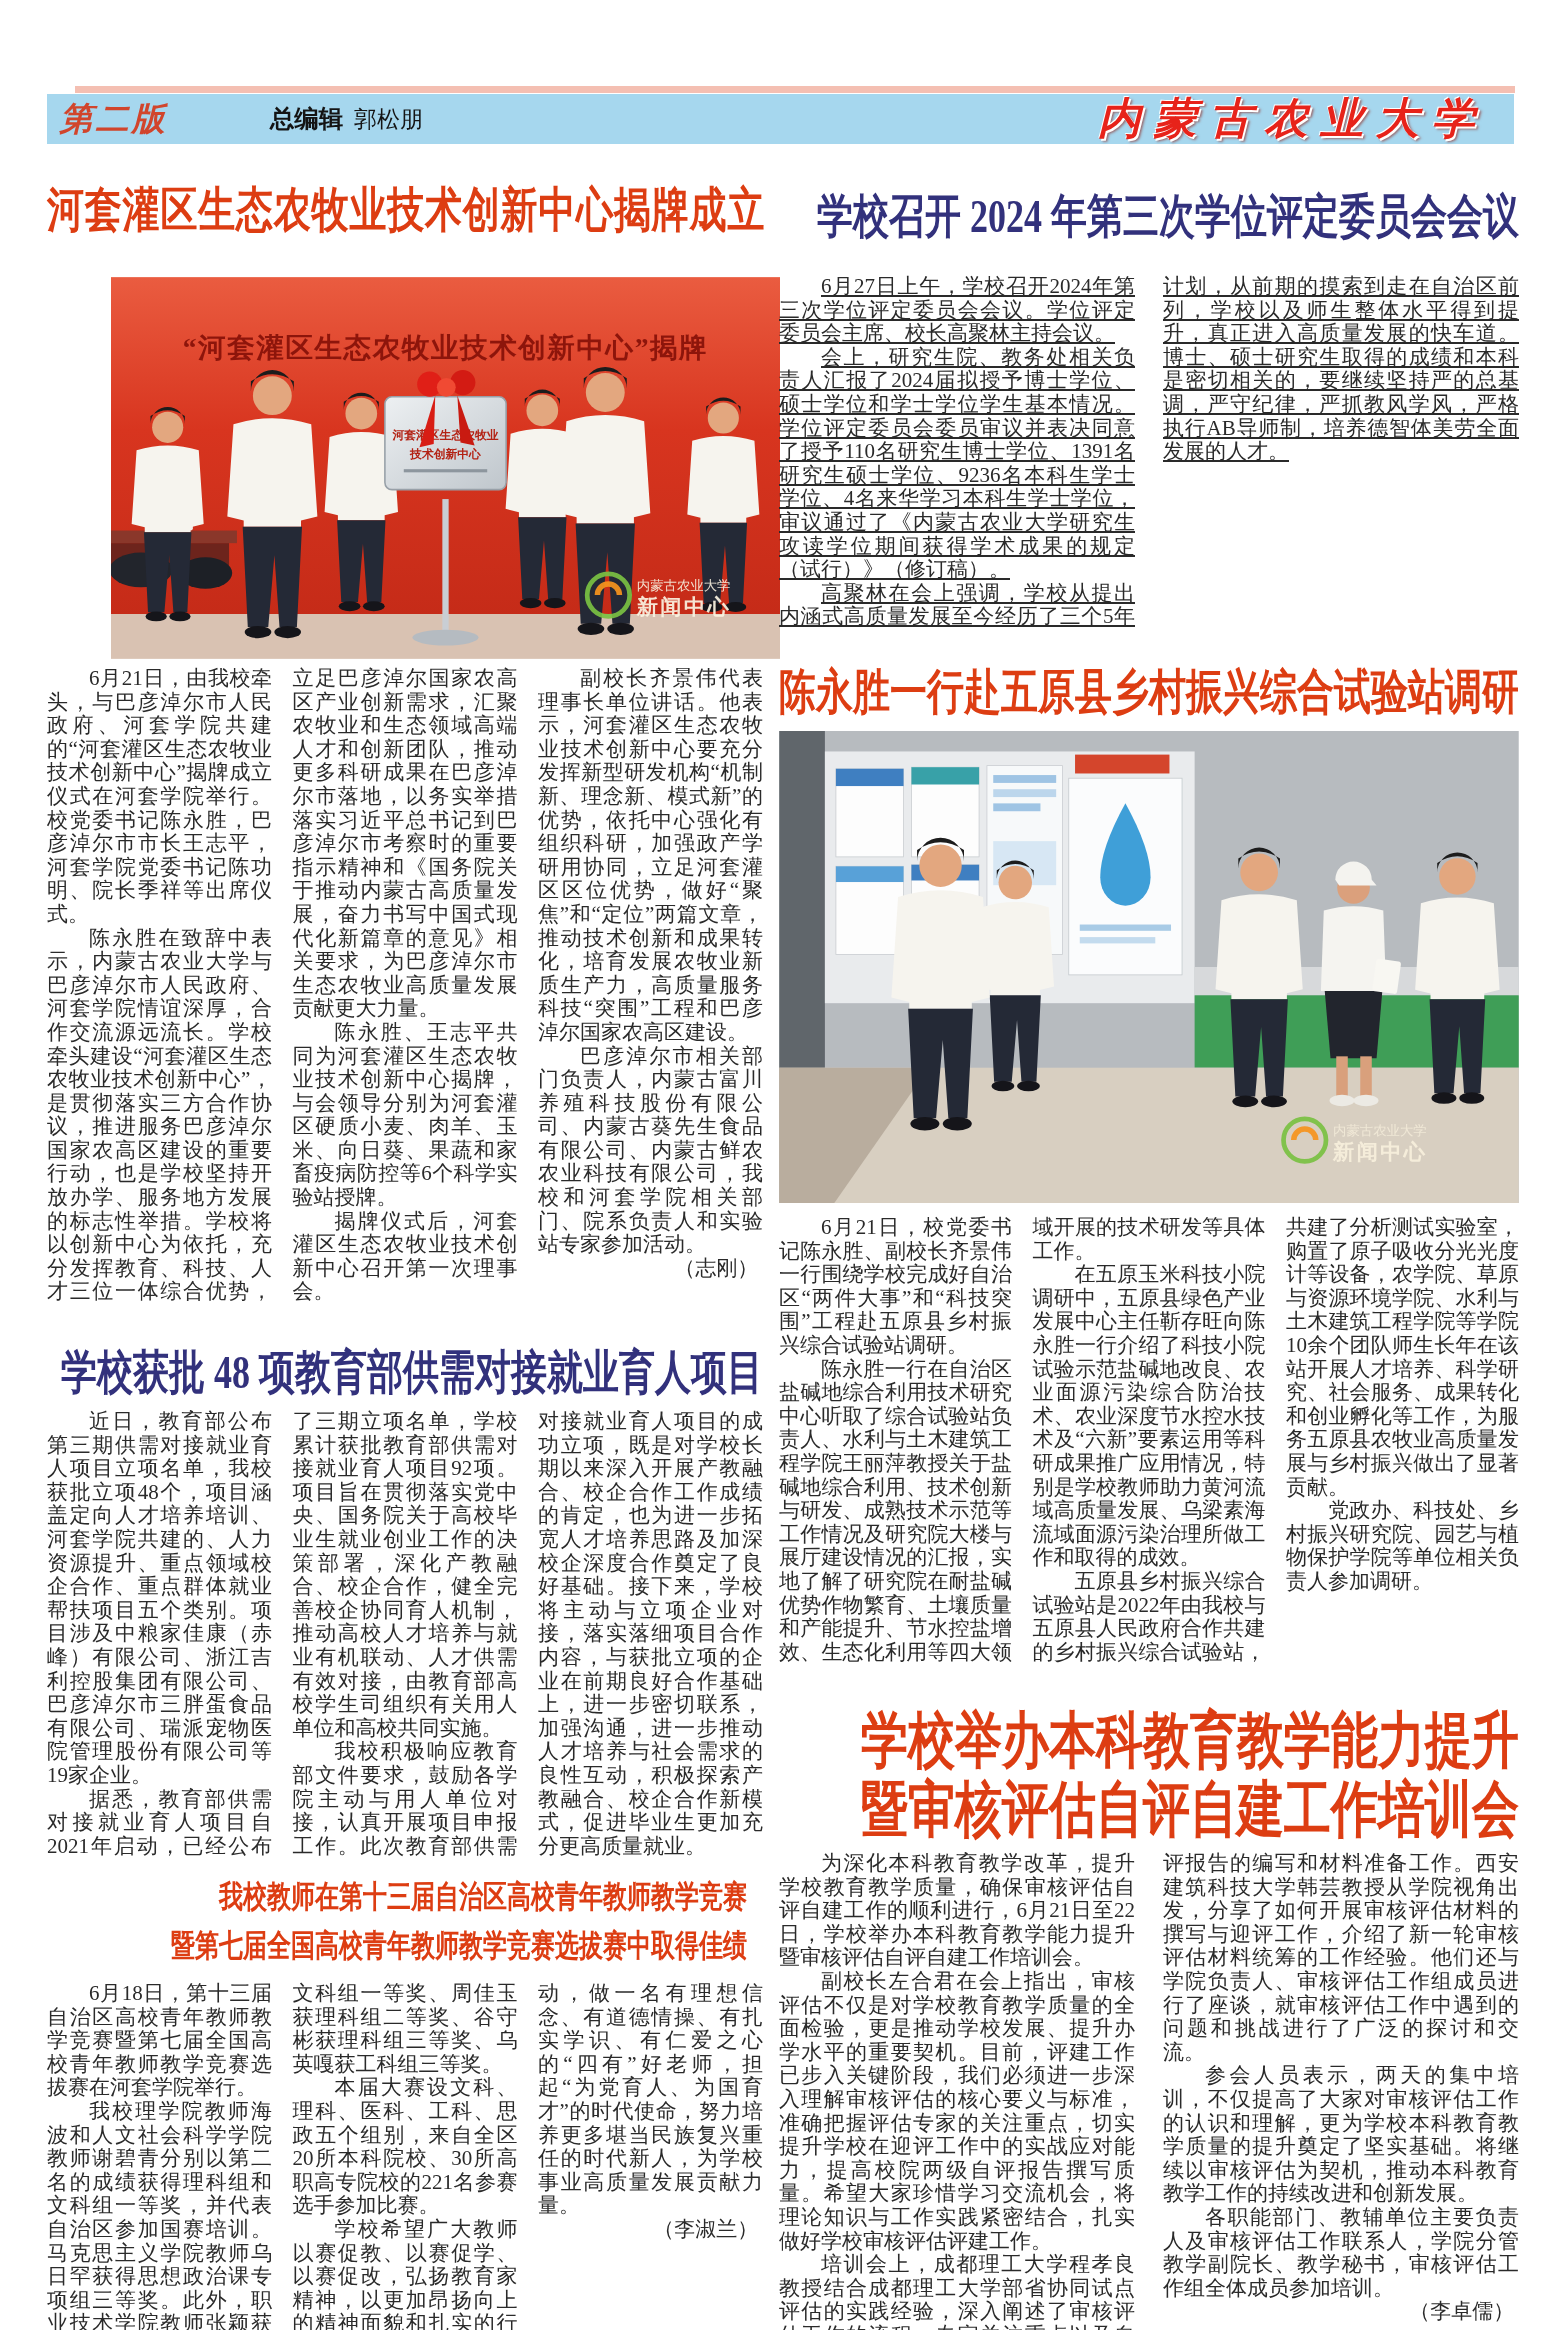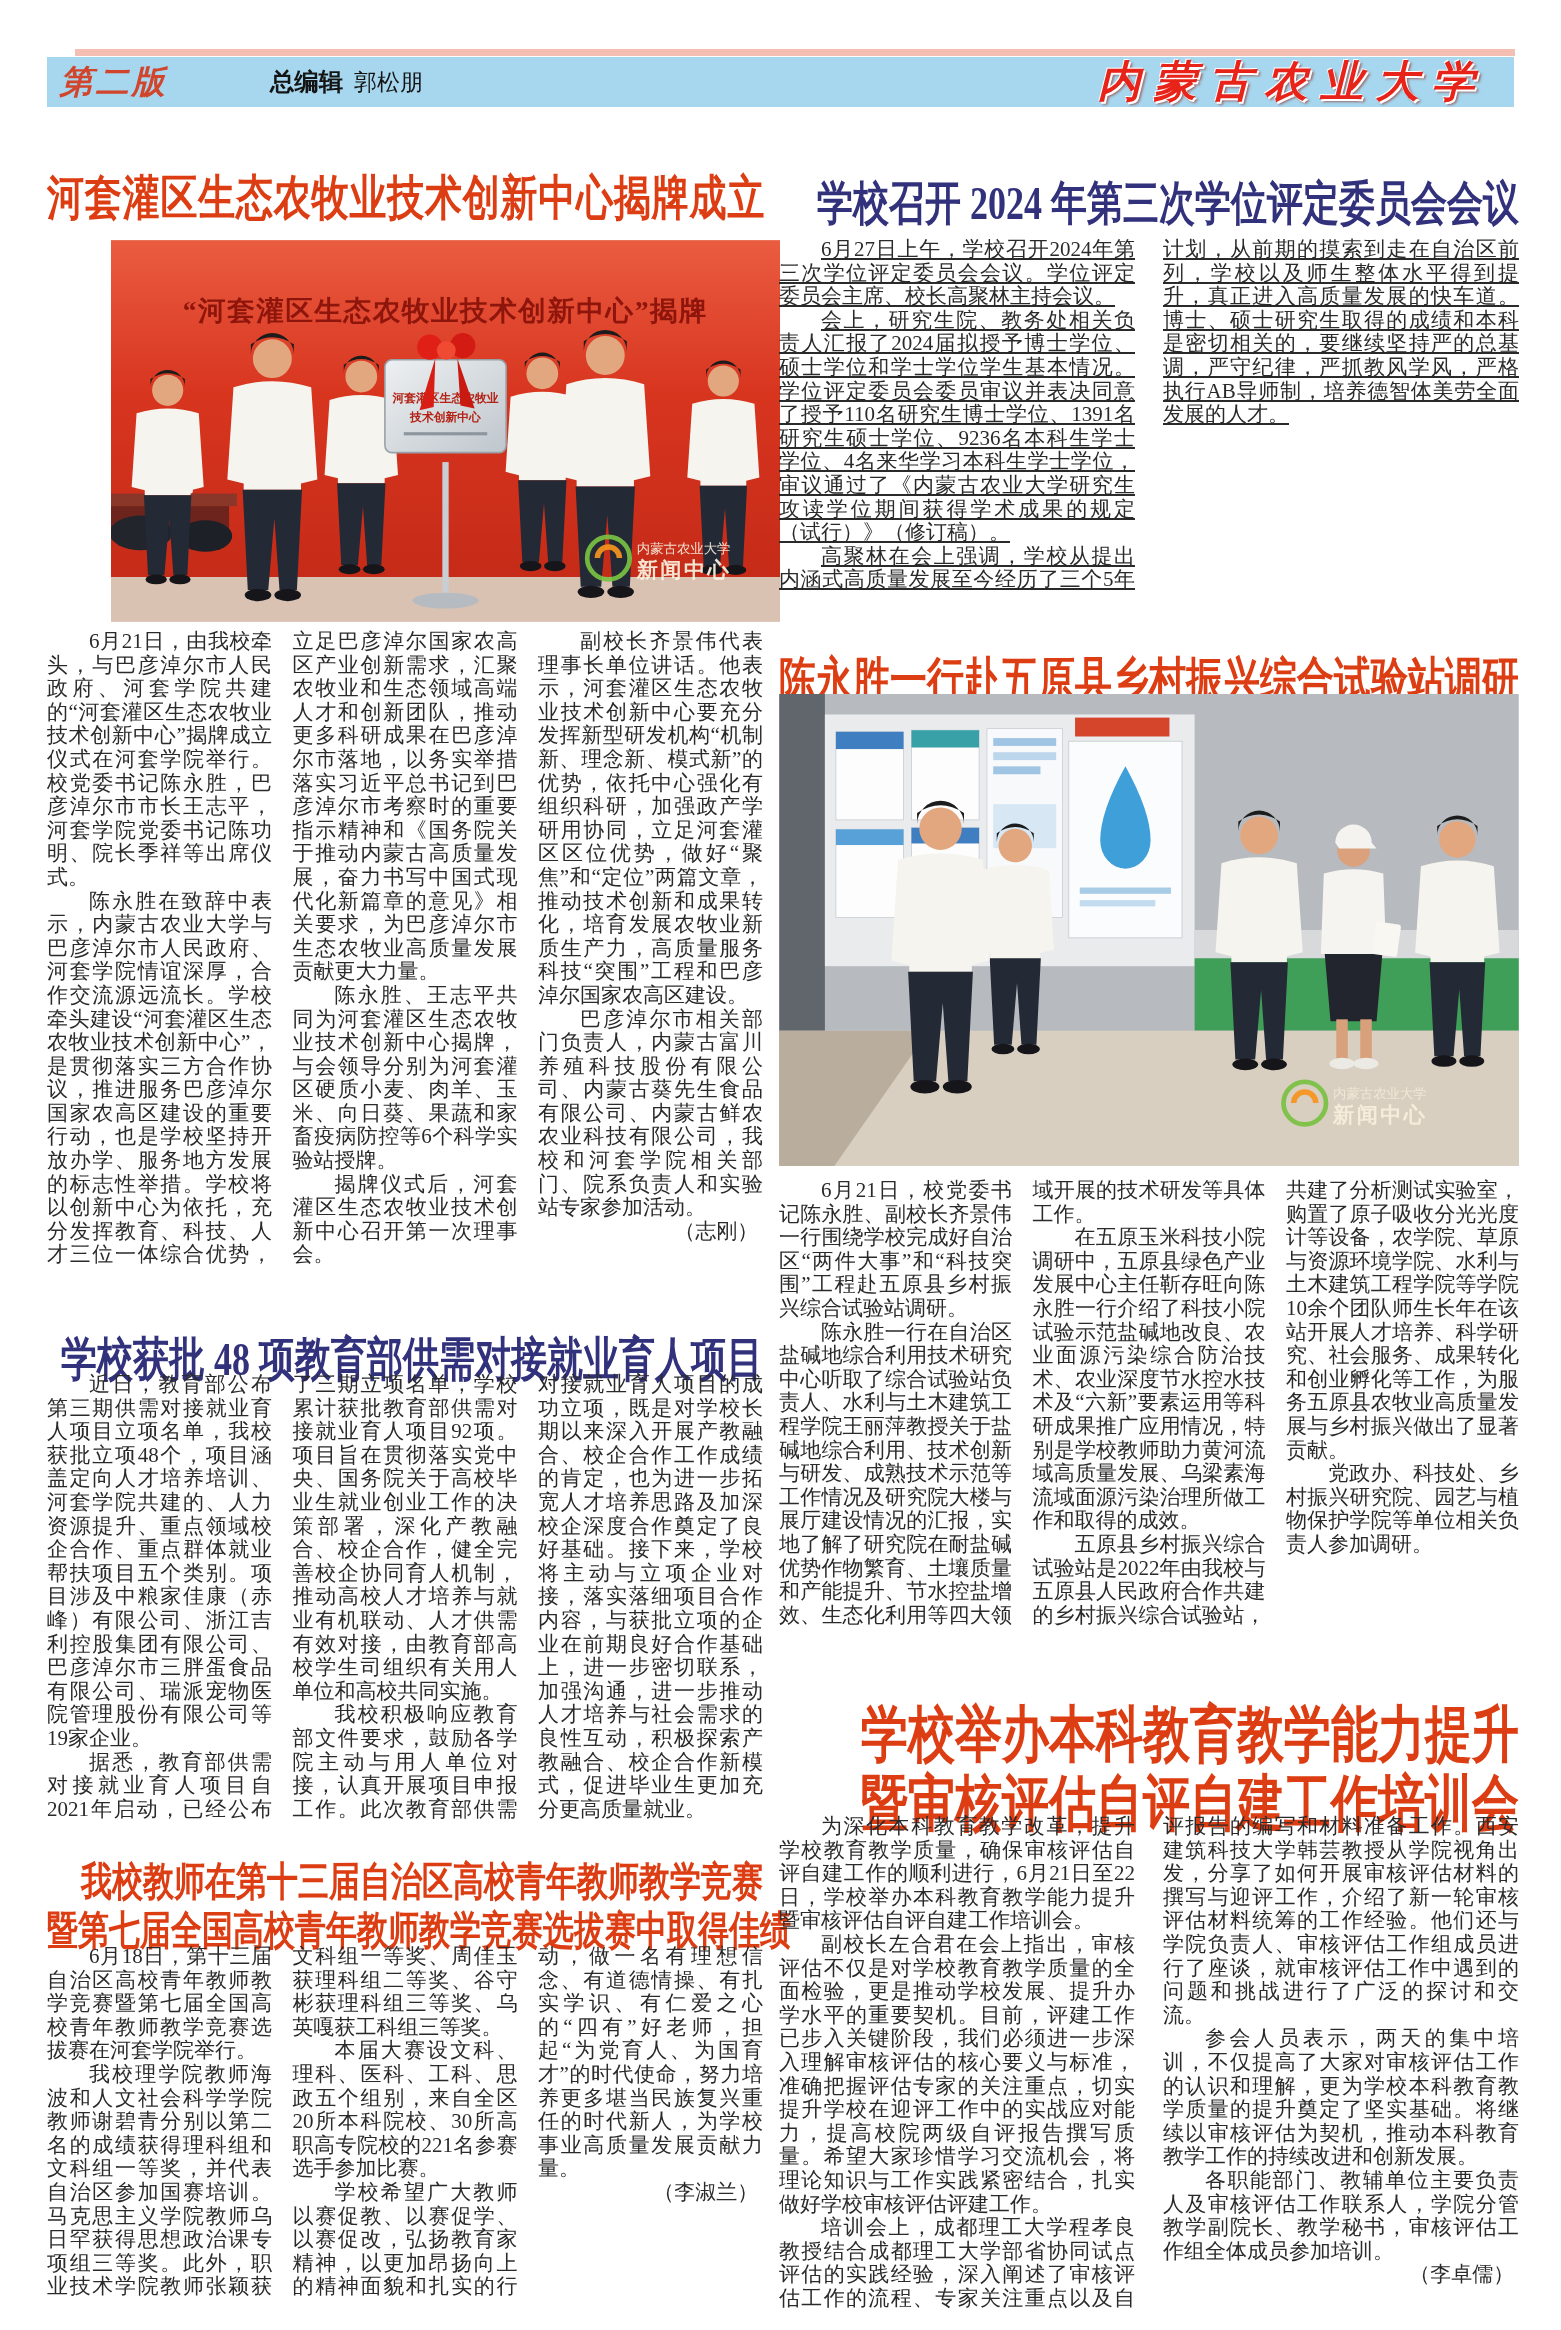--- a/index.html
+++ b/index.html
@@ -1,21 +1,21 @@
 <!DOCTYPE html>
 <html style="font-size:12.6px"><head>
 <meta charset="utf-8">
 <style>
   html,body{margin:0;padding:0;}
   body{
     width:1562px;height:2330px;position:relative;background:#ffffff;
     font-family:"Liberation Serif","DejaVu Serif",serif;color:#2a2a2a;
     overflow:hidden;
   }
-  .abs{position:absolute;}
+  .abs{position:absolute;margin-top:37px;}
   
   .top-rule{left:75px;top:49px;width:1440px;height:7px;background:#f4bfb2;}
   .mast{left:47px;top:57px;width:1467px;height:50px;background:#a6d7ee;display:flex;align-items:center;}
   .page-label{margin-left:12.6px;font-size:33px;font-weight:bold;font-style:italic;color:#d1452c;letter-spacing:3.1px;}
   .editor{margin-left:102px;font-size:23px;color:#141414;display:flex;align-items:baseline;gap:11px;}
   .editor .lbl{font-weight:bold;font-size:24.4px;}
   .brand{margin-left:auto;margin-right:27px;font-size:43px;font-weight:bold;font-style:italic;color:#e7231a;
     letter-spacing:12.6px;white-space:nowrap;
     text-shadow:1.6px 1.6px 0 #ffffff,-0.8px -0.8px 0 #ffffff,3.1px 3.1px 2.4px rgba(140,20,10,.55);}
   
@@ -218,21 +218,21 @@
   <span class="stretch">学校获批 48 项教育部供需对接就业育人项目</span>
 </h1>
 
 <section class="abs body-text cols3" style="left:47px;top:1373px;width:716px;height:452px;">
   <p>近日，教育部公布第三期供需对接就业育人项目立项名单，我校获批立项48个，项目涵盖定向人才培养培训、河套学院共建的、人力资源提升、重点领域校企合作、重点群体就业帮扶项目五个类别。项目涉及中粮家佳康（赤峰）有限公司、浙江吉利控股集团有限公司、巴彦淖尔市三胖蛋食品有限公司、瑞派宠物医院管理股份有限公司等19家企业。</p>
   <p>据悉，教育部供需对接就业育人项目自2021年启动，已经公布了三期立项名单，学校累计获批教育部供需对接就业育人项目92项。项目旨在贯彻落实党中央、国务院关于高校毕业生就业创业工作的决策部署，深化产教融合、校企合作，健全完善校企协同育人机制，推动高校人才培养与就业有机联动、人才供需有效对接，由教育部高校学生司组织有关用人单位和高校共同实施。</p>
   <p>我校积极响应教育部文件要求，鼓励各学院主动与用人单位对接，认真开展项目申报工作。此次教育部供需对接就业育人项目的成功立项，既是对学校长期以来深入开展产教融合、校企合作工作成绩的肯定，也为进一步拓宽人才培养思路及加深校企深度合作奠定了良好基础。接下来，学校将主动与立项企业对接，落实落细项目合作内容，与获批立项的企业在前期良好合作基础上，进一步密切联系，加强沟通，进一步推动人才培养与社会需求的良性互动，积极探索产教融合、校企合作新模式，促进毕业生更加充分更高质量就业。</p>
 
 </section>
 
-<h1 class="abs headline red" style="left:47px;top:1836px;width:716px;font-size:31px;line-height:49px;">
+<h1 class="abs headline red" style="left:31px;top:1836px;width:716px;font-size:24px;line-height:49px;">
   <span class="stretch">我校教师在第十三届自治区高校青年教师教学竞赛</span><br>
   <span class="stretch">暨第七届全国高校青年教师教学竞赛选拔赛中取得佳绩</span>
 </h1>
 
 <section class="abs body-text cols3" style="left:47px;top:1945px;width:716px;height:368px;">
   <p>6月18日，第十三届自治区高校青年教师教学竞赛暨第七届全国高校青年教师教学竞赛选拔赛在河套学院举行。</p>
   <p>我校理学院教师海波和人文社会科学学院教师谢碧青分别以第二名的成绩获得理科组和文科组一等奖，并代表自治区参加国赛培训。马克思主义学院教师乌日罕获得思想政治课专项组三等奖。此外，职业技术学院教师张颖获文科组一等奖、周佳玉获理科组二等奖、谷守彬获理科组三等奖、乌英嘎获工科组三等奖。</p>
   <p>本届大赛设文科、理科、医科、工科、思政五个组别，来自全区20所本科院校、30所高职高专院校的221名参赛选手参加比赛。</p>
   <p>学校希望广大教师以赛促教、以赛促学、以赛促改，弘扬教育家精神，以更加昂扬向上的精神面貌和扎实的行动，做一名有理想信念、有道德情操、有扎实学识、有仁爱之心的“四有”好老师，担起“为党育人、为国育才”的时代使命，努力培养更多堪当民族复兴重任的时代新人，为学校事业高质量发展贡献力量。</p>
   <p class="byline">（李淑兰）</p>

